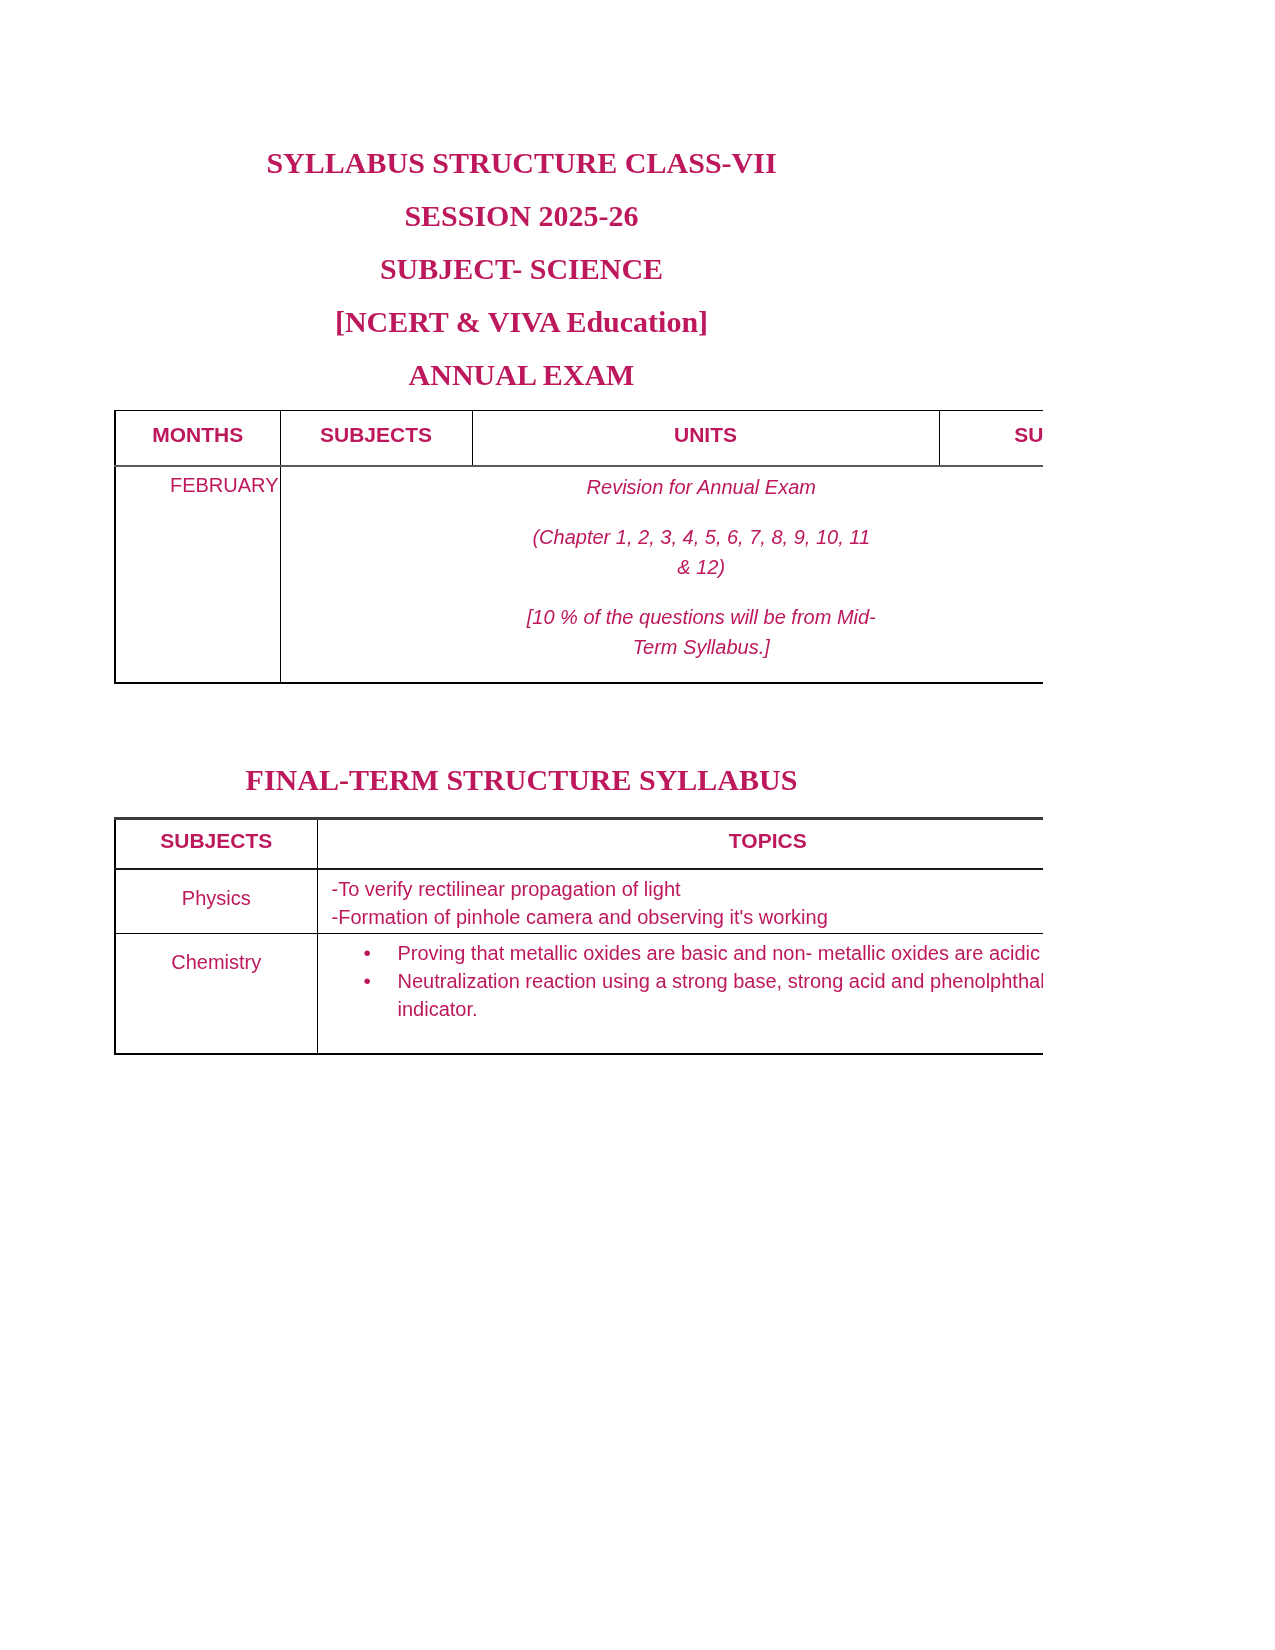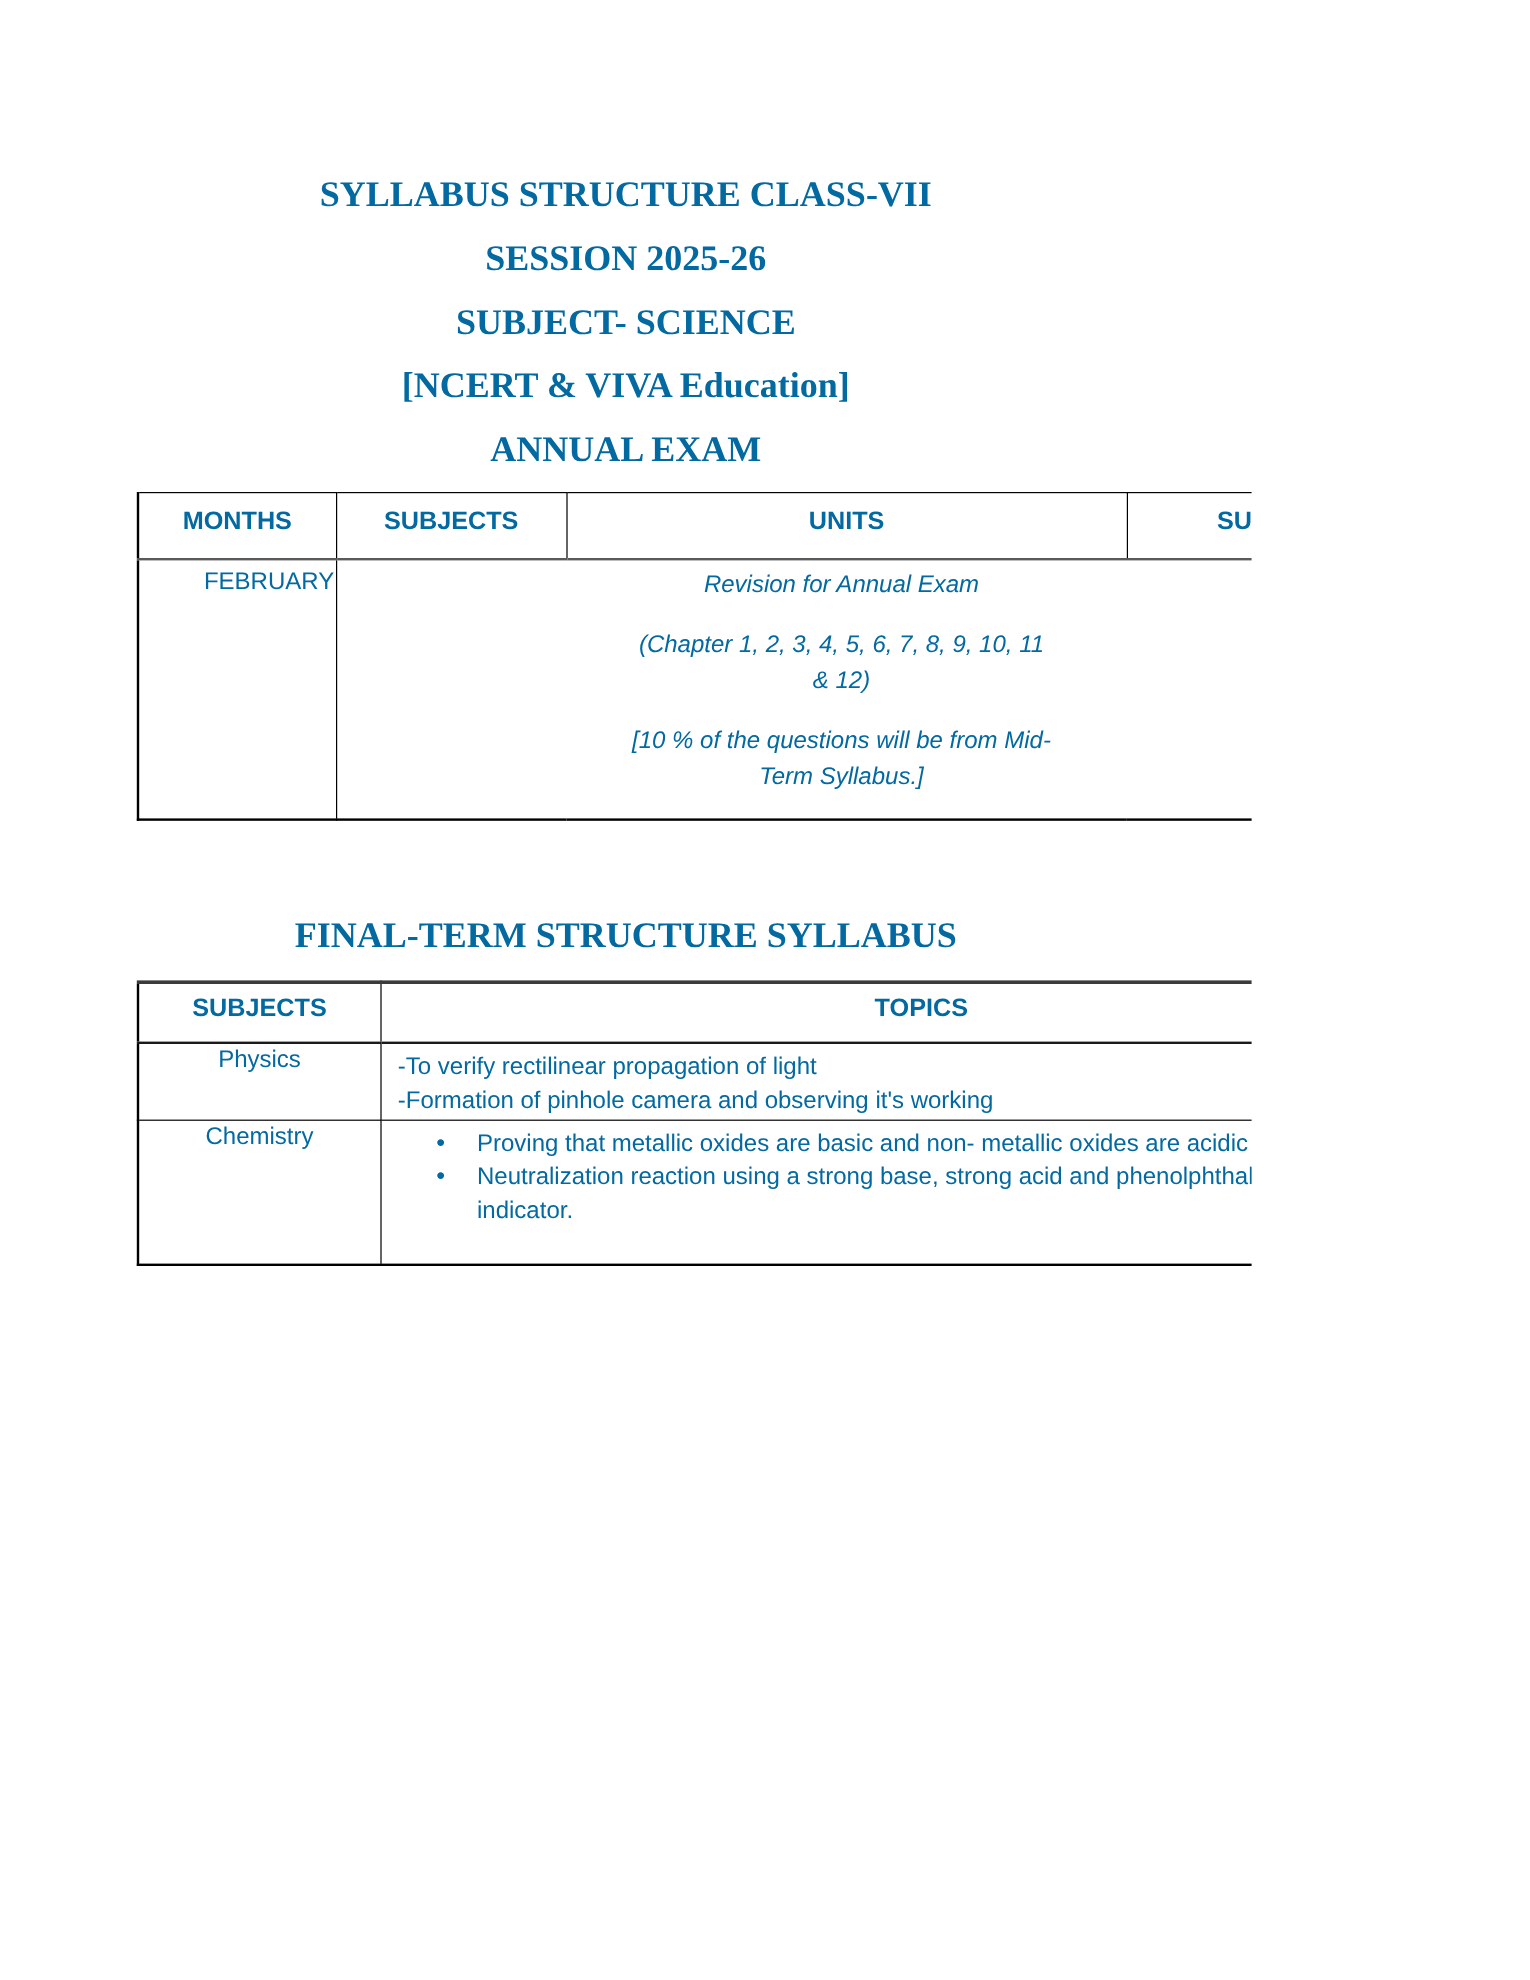--- a/index.html
+++ b/index.html
@@ -1,21 +1,21 @@
 <!DOCTYPE html>
 <html><head>
 <meta charset="utf-8">
 <style>
   html, body { margin: 0; padding: 0; background: #ffffff; }
   .page {
     position: relative;
     width: 1043px;
     height: 1650px;
     background: #ffffff;
-    color: #0369a1;
+    color: #be185d;
     font-family: "Liberation Sans", sans-serif;
     overflow: hidden;
   }
   
   .headings {
     padding-top: 145px;
     text-align: center;
     font-family: "Liberation Serif", serif;
   }
   .headings h1, .headings h2 {
@@ -77,21 +77,21 @@
     vertical-align: top;
     text-align: center;
     padding: 5px 106px 0 10px;
   }
   .upara { line-height: 30px; margin: 0 0 20px 0; font-style: italic; }
   .upara span { display: block; }
 
   .subject-cell {
     vertical-align: top;
     text-align: center;
-    padding-top: 0;
+    padding-top: 15px;
     line-height: 26px;
   }
   .topics-cell {
     vertical-align: top;
     padding: 5px 40px 2px 0;
   }
   .topics-cell.tall { padding-bottom: 30px; }
   .plain-line { line-height: 28px; padding-left: 14px; }
   .bullet-line {
     position: relative;

